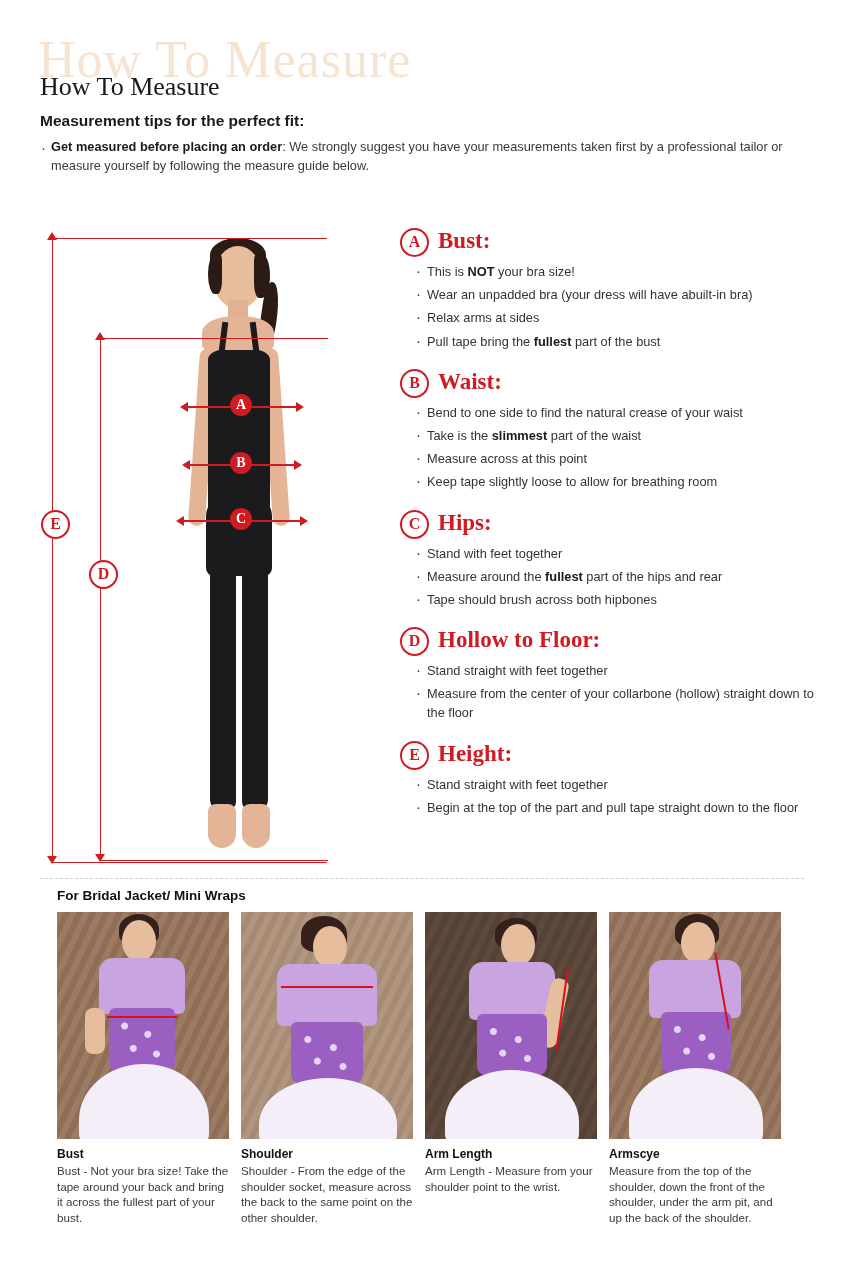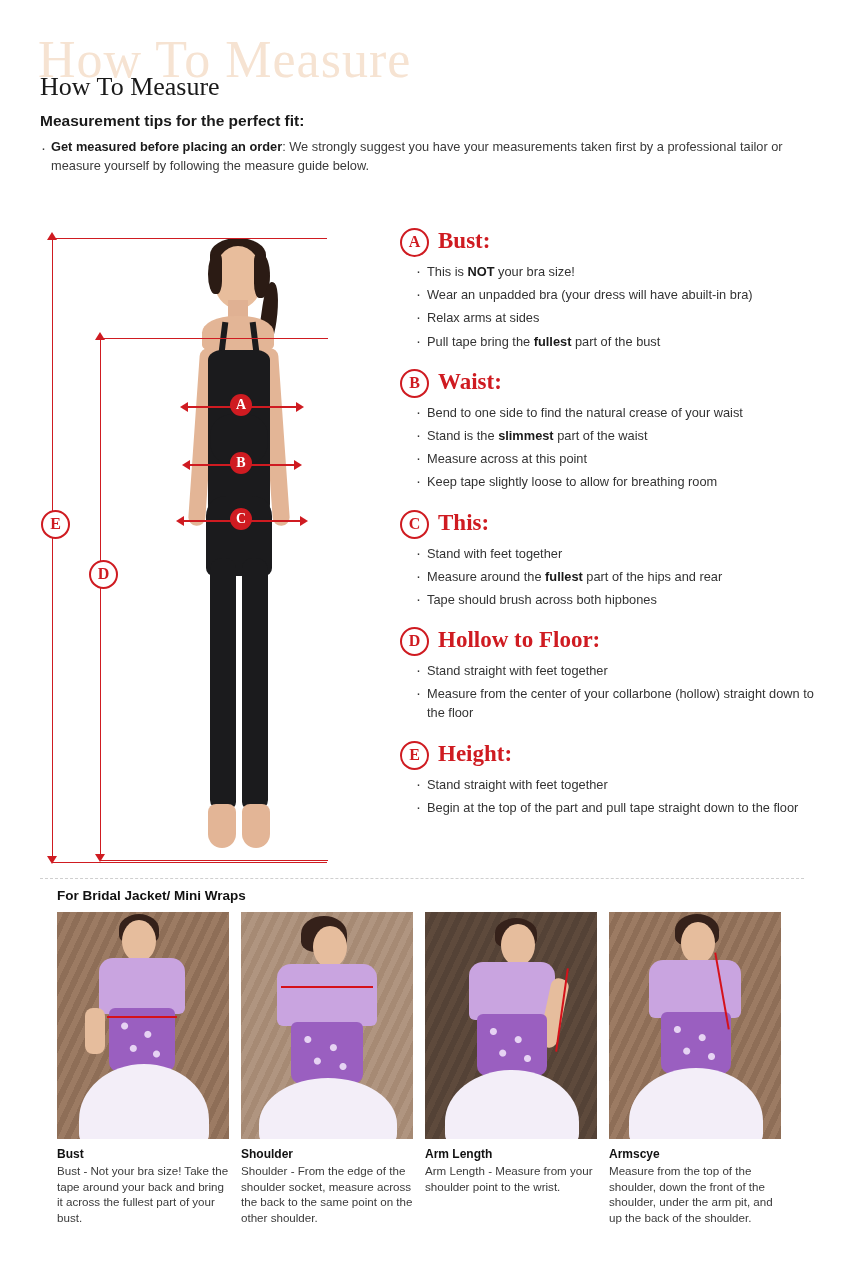--- a/index.html
+++ b/index.html
@@ -502,30 +502,30 @@
       </div>
     </div>
 
     <div class="m-section">
       <div class="m-head">
         <span class="badge-outline">B</span>
         <span class="m-title">Waist:</span>
       </div>
       <div class="m-items">
         <div class="li"><span>Bend to one side to find the natural crease of your waist</span><b></b><span></span></div>
-        <div class="li"><span>Stand is the </span><b>slimmest</b><span> part of the waist</span></div>
+        <div class="li"><span>Take is the </span><b>slimmest</b><span> part of the waist</span></div>
         <div class="li"><span>Measure across at this point</span><b></b><span></span></div>
         <div class="li"><span>Keep tape slightly loose to allow for breathing room</span><b></b><span></span></div>
       </div>
     </div>
 
     <div class="m-section">
       <div class="m-head">
         <span class="badge-outline">C</span>
-        <span class="m-title">This:</span>
+        <span class="m-title">Hips:</span>
       </div>
       <div class="m-items">
         <div class="li"><span>Stand with feet together</span><b></b><span></span></div>
         <div class="li"><span>Measure around the </span><b>fullest</b><span> part of the hips and rear</span></div>
         <div class="li"><span>Tape should brush across both hipbones</span><b></b><span></span></div>
       </div>
     </div>
 
     <div class="m-section">
       <div class="m-head">

